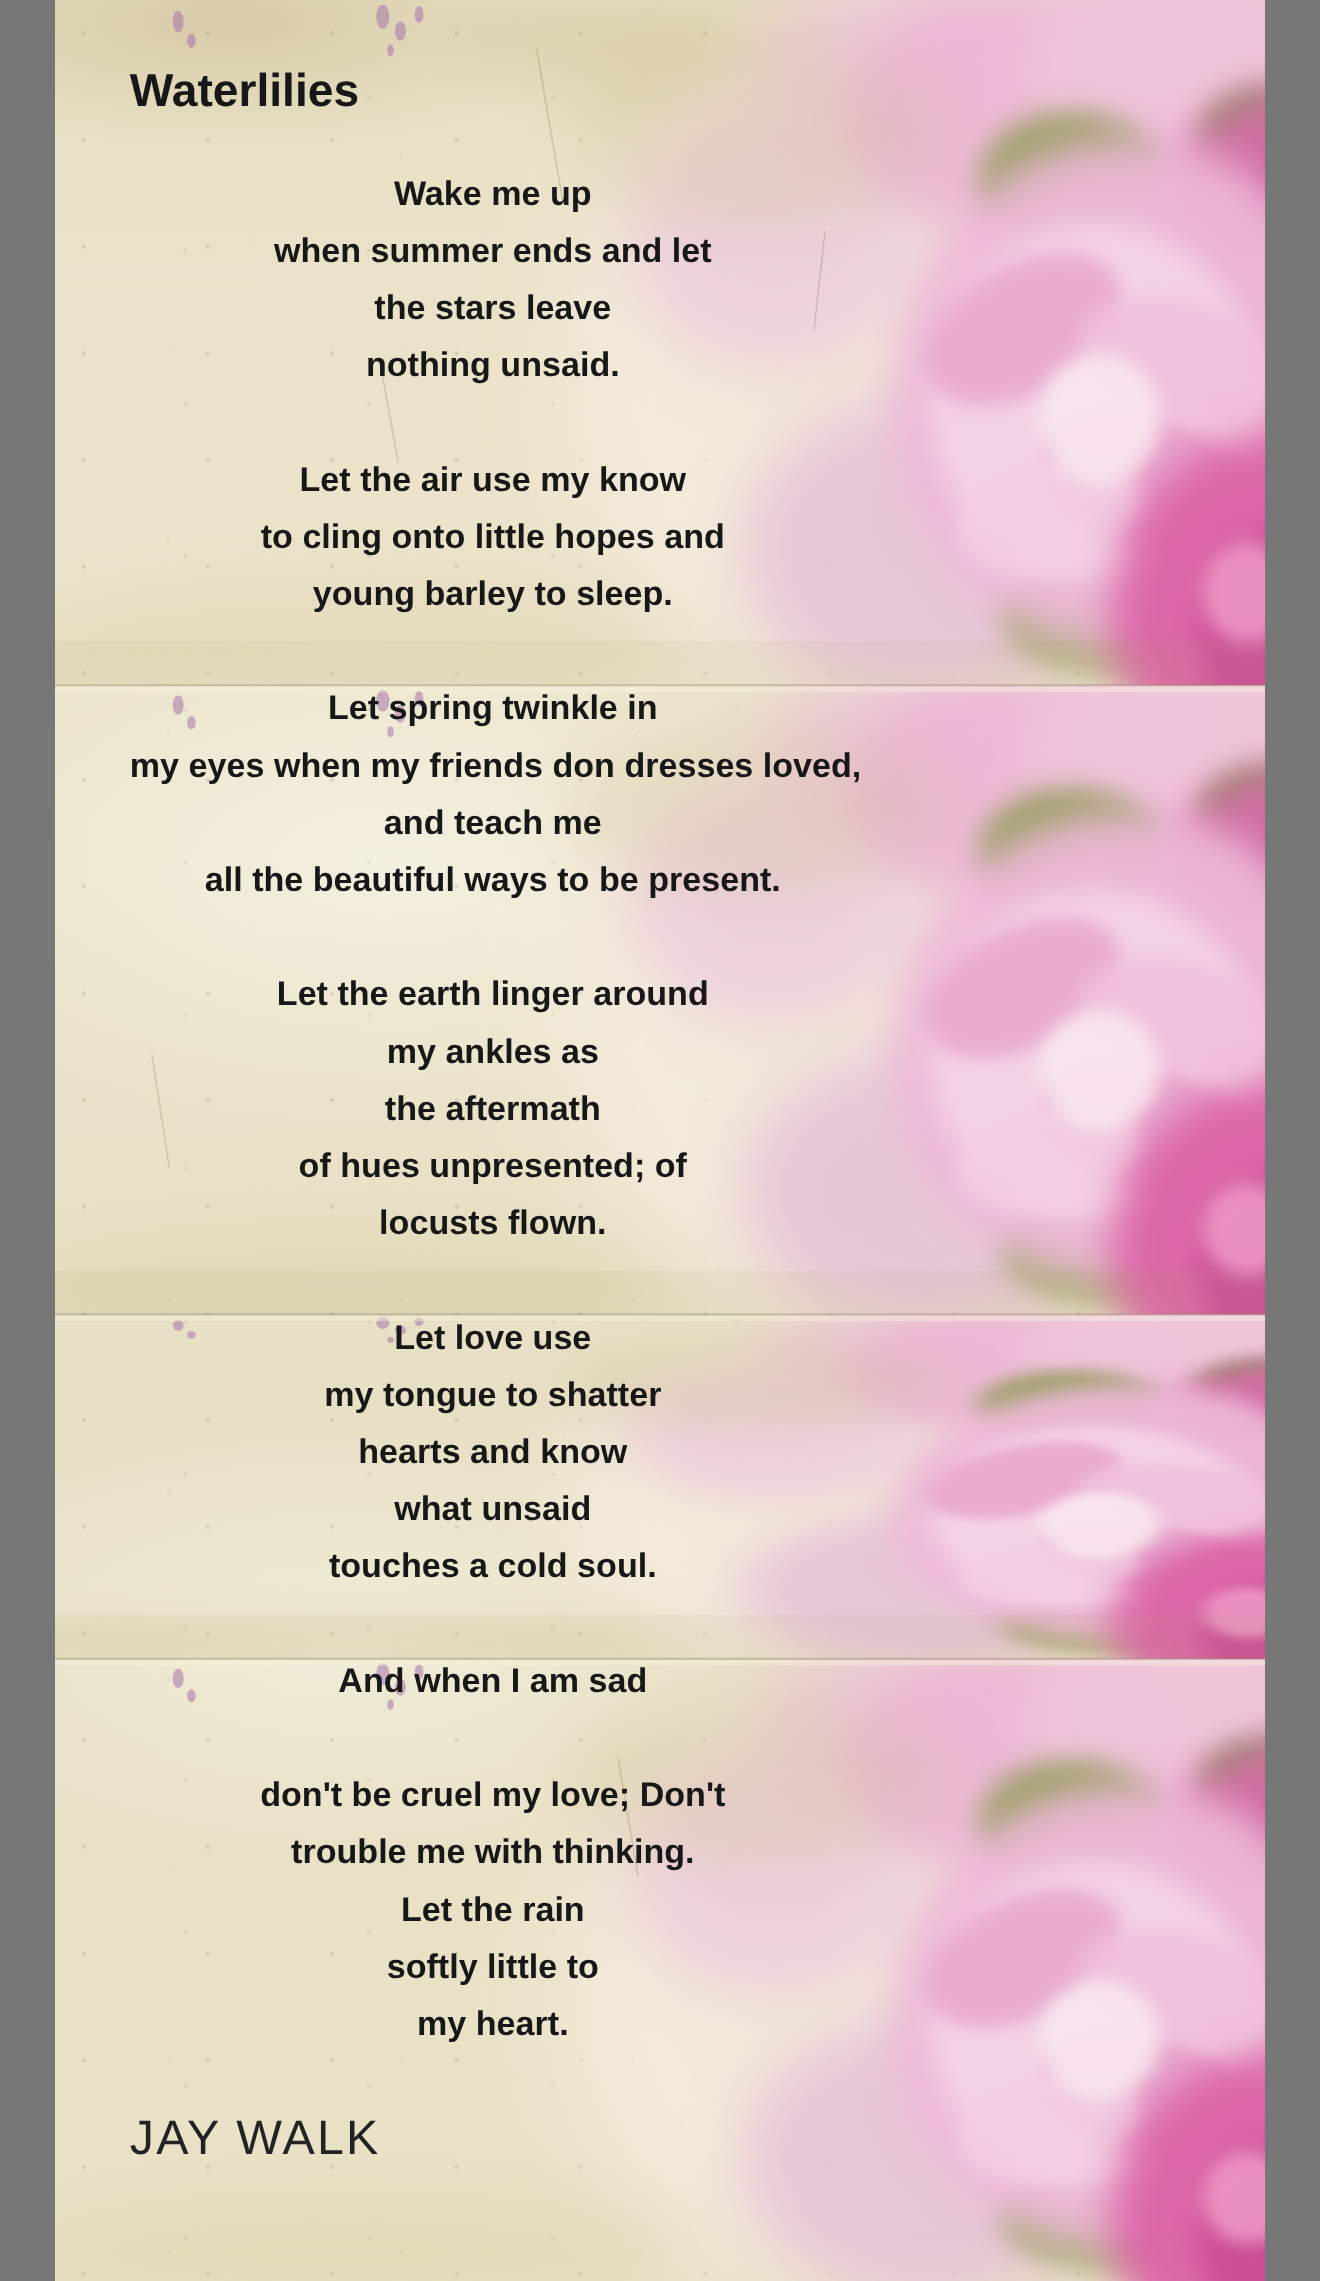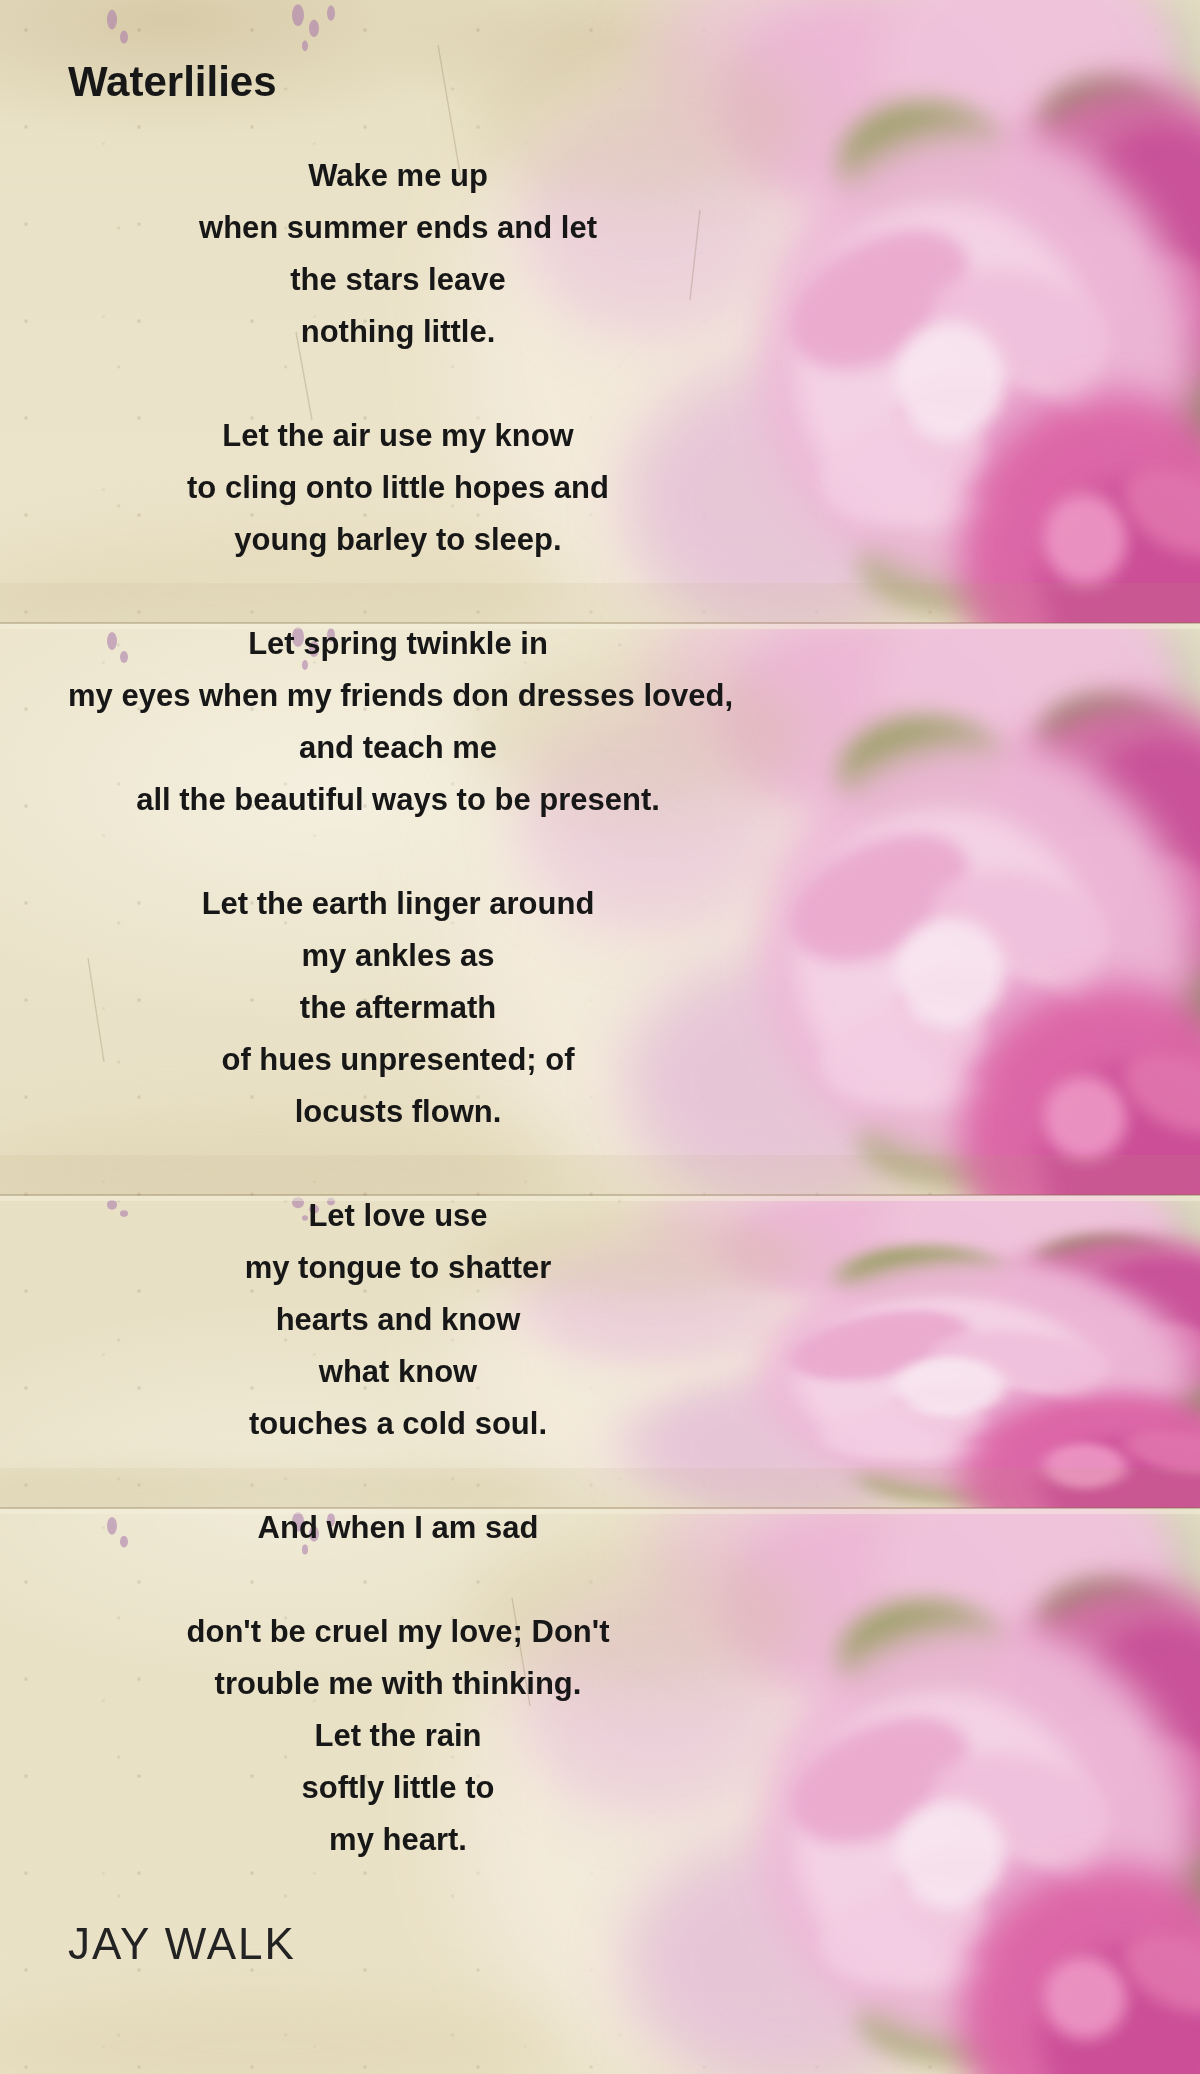--- a/index.html
+++ b/index.html
@@ -1,18 +1,18 @@
 <!DOCTYPE html>
 <html><head>
 <meta charset="utf-8">
 <style>
   html,body{margin:0;padding:0;background:#777;}
   .page{
     position:relative;
-    width:1200px;height:2074px;
+    width:1100px;height:2074px;
     margin:0 auto;
     overflow:hidden;
     background-color:#ebe3c9;
     background-image:
       radial-gradient(circle at 23% 31%, rgba(105,88,52,.16) 1.2px, transparent 2.4px),
       radial-gradient(circle at 71% 64%, rgba(105,88,52,.12) 1px, transparent 2.2px),
       radial-gradient(circle at 49% 83%, rgba(140,120,80,.10) 1px, transparent 2px),
       radial-gradient(ellipse 520px 170px at 14% 1%, rgba(150,122,60,.22), transparent 70%),
       radial-gradient(ellipse 320px 130px at 50% 2%, rgba(150,120,60,.16), transparent 70%),
       radial-gradient(ellipse 700px 340px at 28% 38%, rgba(255,255,250,.45), transparent 70%),
@@ -151,21 +151,21 @@
     </g>
   </svg>
 
   <div class="poem">
     <h1 class="poem-title">Waterlilies</h1>
 
     <div class="stanza">
       <div class="poem-line">Wake me up</div>
       <div class="poem-line">when summer ends and let</div>
       <div class="poem-line">the stars leave</div>
-      <div class="poem-line">nothing little.</div>
+      <div class="poem-line">nothing unsaid.</div>
     </div>
 
     <div class="stanza">
       <div class="poem-line">Let the air use my know</div>
       <div class="poem-line">to cling onto little hopes and</div>
       <div class="poem-line">young barley to sleep.</div>
     </div>
 
     <div class="stanza">
       <div class="poem-line">Let spring twinkle in</div>
@@ -179,21 +179,21 @@
       <div class="poem-line">my ankles as</div>
       <div class="poem-line">the aftermath</div>
       <div class="poem-line">of hues unpresented; of</div>
       <div class="poem-line">locusts flown.</div>
     </div>
 
     <div class="stanza">
       <div class="poem-line">Let love use</div>
       <div class="poem-line">my tongue to shatter</div>
       <div class="poem-line">hearts and know</div>
-      <div class="poem-line">what know</div>
+      <div class="poem-line">what unsaid</div>
       <div class="poem-line">touches a cold soul.</div>
     </div>
 
     <div class="stanza">
       <div class="poem-line">And when I am sad</div>
       <div class="poem-line"></div>
       <div class="poem-line">don't be cruel my love; Don't</div>
       <div class="poem-line">trouble me with thinking.</div>
       <div class="poem-line">Let the rain</div>
       <div class="poem-line">softly little to</div>

